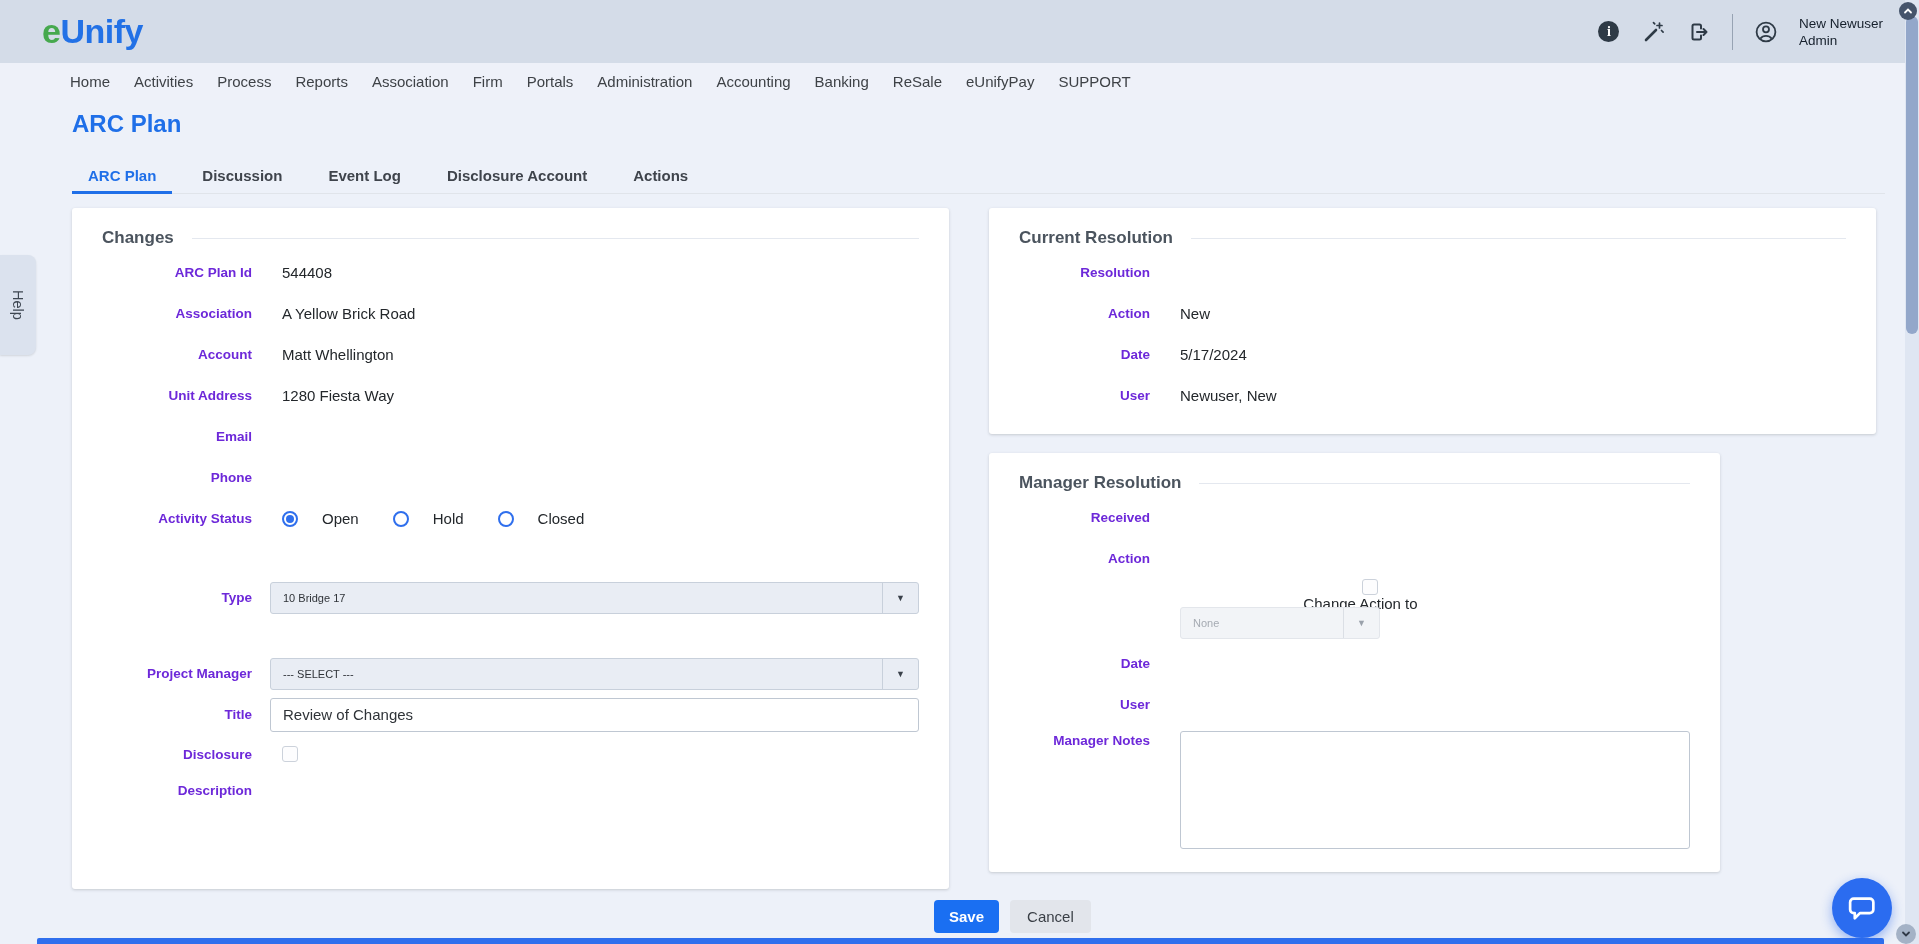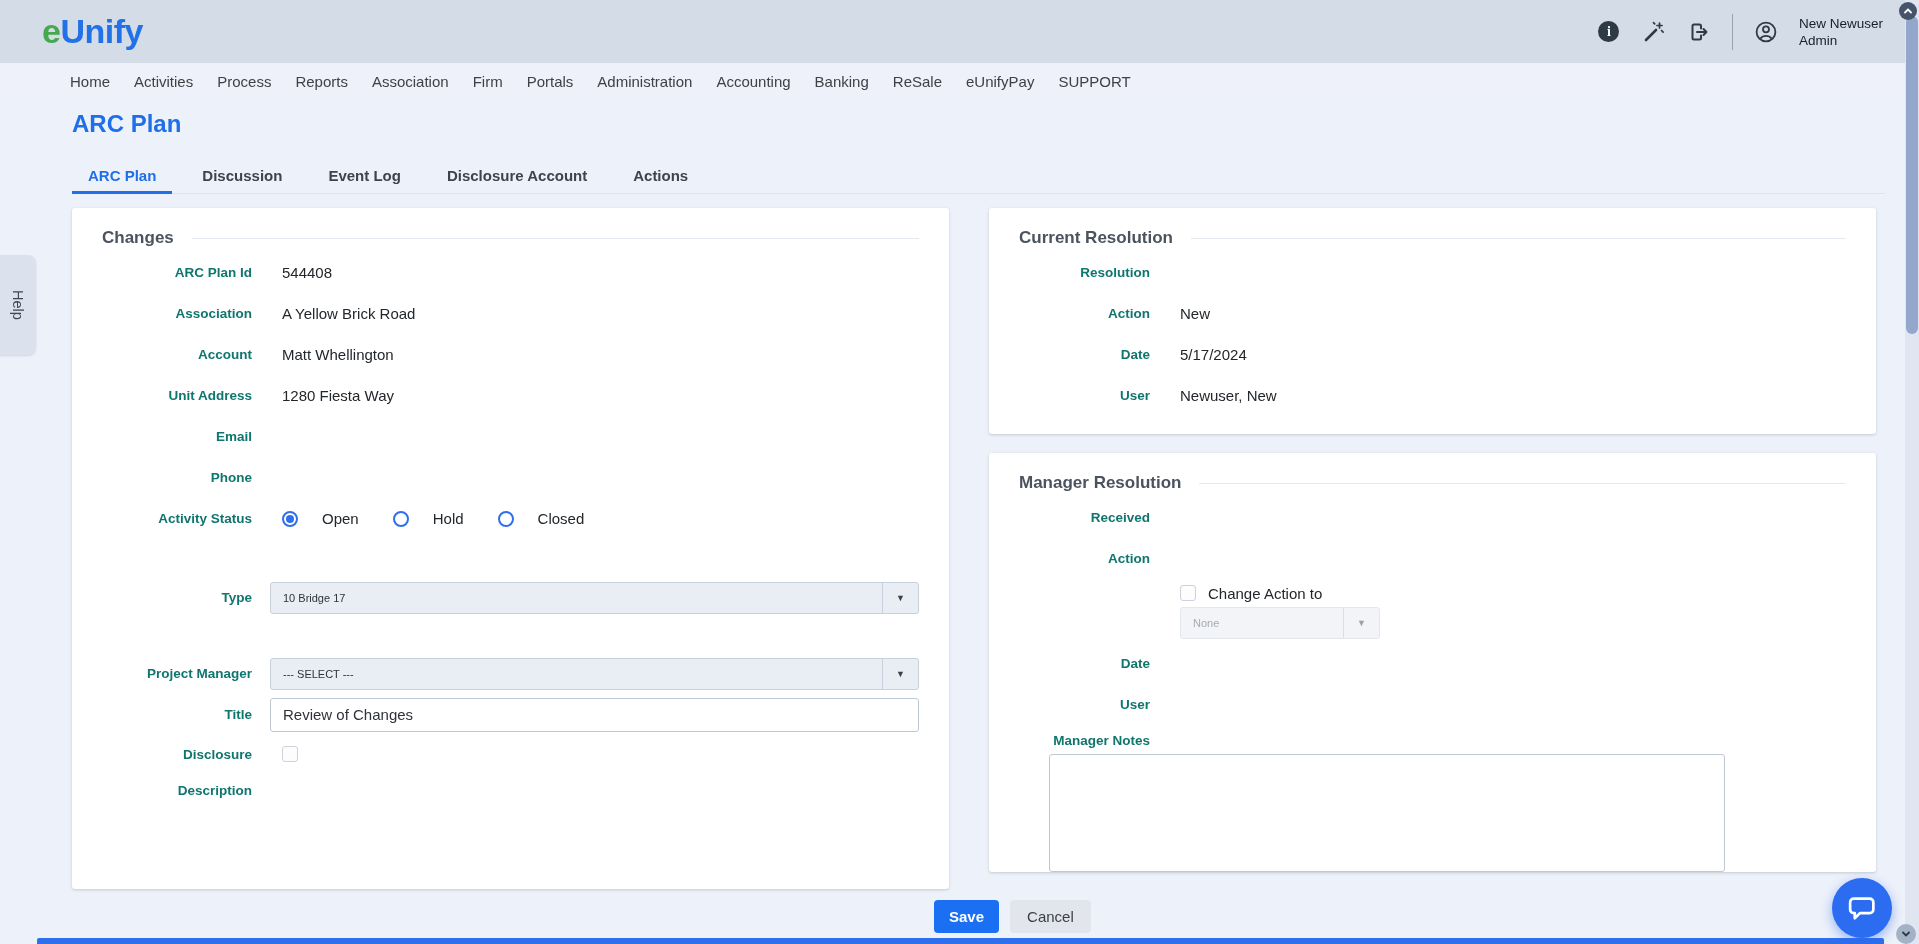--- a/index.html
+++ b/index.html
@@ -57,26 +57,26 @@
     border-bottom:3px solid transparent; margin-bottom:-1px;
   }
   .tab.active { color:#1f6fe8; border-bottom-color:#1f6fe8; }
   
   .card {
     position:absolute; background:#fff; border-radius:3px;
     box-shadow:0 1px 3px rgba(60,64,67,.22); padding:16px 30px 0 30px; overflow:hidden;
   }
   .card-general { left:72px; top:208px; width:877px; height:681px; }
   .card-current { left:989px; top:208px; width:887px; height:226px; }
-  .card-manager { left:989px; top:453px; width:887px; height:419px; }
+  .card-manager { left:989px; top:453px; width:731px; height:419px; }
   .section-head { display:flex; align-items:center; height:28px; }
   .section-head .stitle { font-size:17px; font-weight:bold; color:#4b545e; white-space:nowrap; }
   .section-head .sline { flex:1; height:1px; background:#e4e8ef; margin-left:18px; }
   .frow { display:flex; align-items:center; height:41px; }
-  .flabel { width:150px; text-align:right; flex-shrink:0; font-size:13.5px; font-weight:600; color:#0f766e; }
+  .flabel { width:150px; text-align:right; flex-shrink:0; font-size:13.5px; font-weight:600; color:#6d28d9; }
   .rcard .flabel { width:131px; }
   .fvalue { margin-left:30px; font-size:15px; color:#23272b; }
   .spacer38 { height:38px; } .spacer35 { height:35px; }
   
   .radios { margin-left:30px; display:flex; align-items:center; gap:34px; }
   .radio-opt { display:flex; align-items:center; gap:24px; font-size:15px; color:#23272b; cursor:pointer; }
   .radio { width:16px; height:16px; border:2px solid #2f6fed; border-radius:50%; position:relative; background:#fff; }
   .radio.checked::after { content:""; position:absolute; inset:2px; background:#2f6fed; border-radius:50%; }
   
   .select {
@@ -102,24 +102,24 @@
     display:inline-block; cursor:pointer; flex-shrink:0;
   }
   .cb-left { margin-left:30px; }
   .textarea {
     border:1px solid #bfc7d2; border-radius:3px; background:#fff; resize:none;
     font-family:inherit; font-size:15px; color:#2f3338; padding:8px 12px; outline:none;
   }
   .desc-row { align-items:flex-start; height:auto; }
   .desc-row .flabel { padding-top:10px; }
   .desc-textarea { margin-left:18px; width:677px; height:150px; margin-top:2px; }
-  .chk-row { height:28px; display:flex; align-items:center; }
+  .chk-row { height:28px; display:flex; align-items:center;flex-direction:column; }
   .chk-row .chk-label { margin-left:12px; font-size:15px; color:#23272b; cursor:pointer; }
   .sel-row { height:36px; display:flex; align-items:flex-start; }
-  .notes-row { align-items:flex-start; height:auto;flex-direction:column; }
+  .notes-row { align-items:flex-start; height:auto; }
   .notes-row .flabel { padding-top:8px; }
   .notes-textarea { margin-left:30px; width:676px; height:118px; margin-top:6px; }
   
   .footer-actions { position:absolute; left:934px; top:900px; display:flex; gap:11px; }
   .btn { height:33px; border:none; border-radius:4px; font-size:15px; font-family:inherit; cursor:pointer; }
   .btn-save { background:#1a6ff2; color:#fff; padding:0 15px; font-weight:600; }
   .btn-cancel { background:#e2e5eb; color:#3a3f46; padding:0 17px; }
   .bottom-strip { position:absolute; left:37px; top:938px; width:1847px; height:6px; background:#2f6fed; border-radius:2px 2px 0 0; }
   
   .help-tab {

